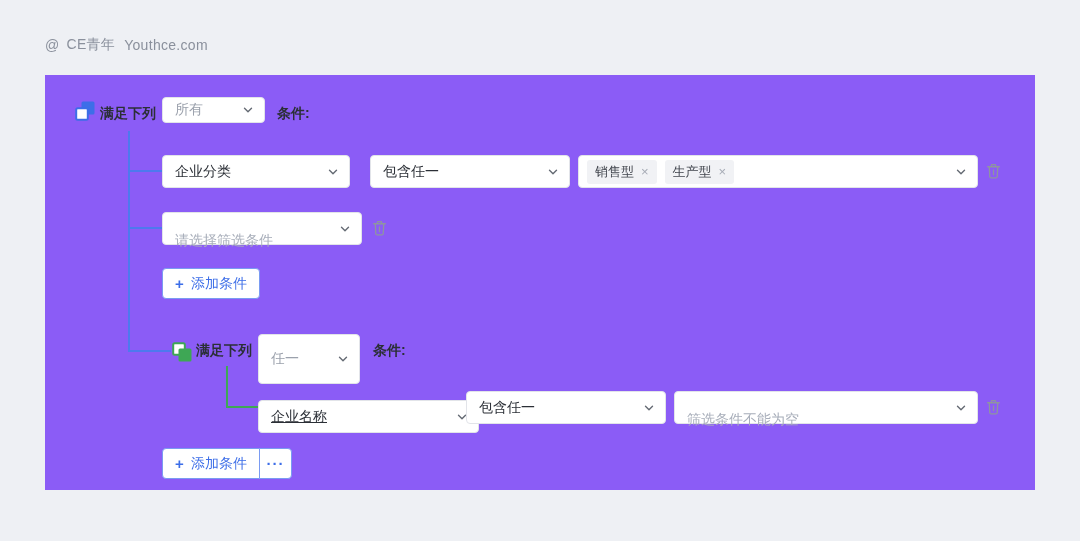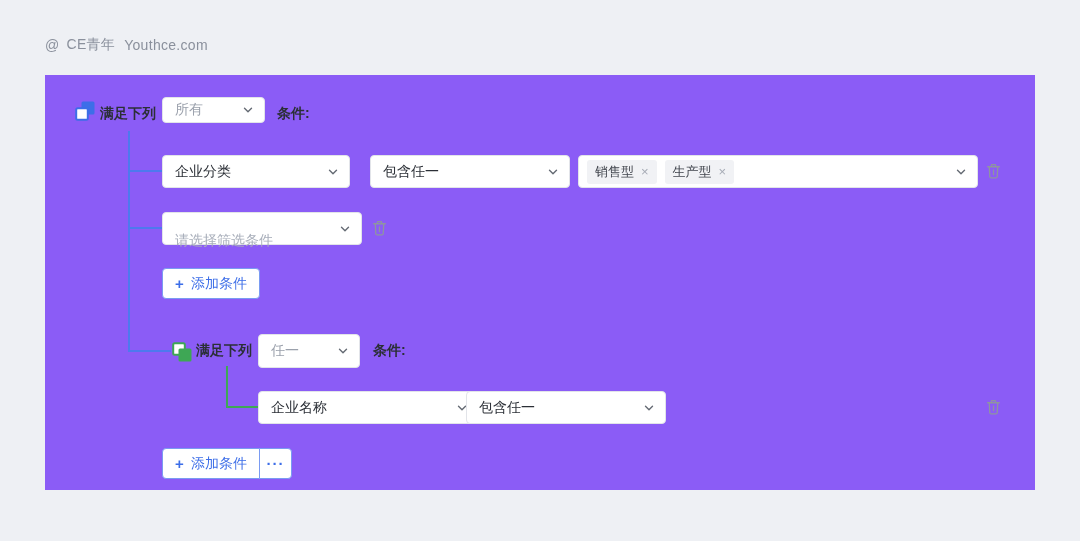--- a/index.html
+++ b/index.html
@@ -174,40 +174,48 @@
   <div class="btn" style="left:117px; top:193px; width:98px;">
     <span class="plus">+</span>
     <span>添加条件</span>
   </div>
 
   <svg class="gicon" style="left:126px; top:266px;" viewBox="0 0 22 22">
     <rect x="2.2" y="2.2" width="11.6" height="11.6" rx="1.5" fill="#FFFFFF" stroke="#3EA755" stroke-width="2"></rect>
     <rect x="7.5" y="7.5" width="13" height="13" rx="1.5" fill="#3EA755"></rect>
   </svg>
   <div class="glabel" style="left:151px; top:259px;">满足下列</div>
-  <div class="sel match" style="left:213px; top:259px; width:102px; height:34px;">
+  <div class="sel match" style="left:213px; top:259px; width:102px; height:50px;">
     <span class="val">任一</span>
     <span class="chev">
       <svg width="12" height="12" viewBox="0 0 12 12">
           <path d="M2.5 4.3 L6 7.8 L9.5 4.3" stroke="#646A73" stroke-width="1.4" fill="none" stroke-linecap="round" stroke-linejoin="round"></path>
         </svg>
     </span>
   </div>
   <div class="gsuffix" style="left:328px; top:259px;">条件:</div>
 
-  <div class="sel" style="left:213px; top:316px; width:221px;">
+  <div class="sel" style="left:213px; top:325px; width:221px;text-decoration:underline;">
     <span class="val">企业名称</span>
     <span class="chev">
       <svg width="12" height="12" viewBox="0 0 12 12">
           <path d="M2.5 4.3 L6 7.8 L9.5 4.3" stroke="#646A73" stroke-width="1.4" fill="none" stroke-linecap="round" stroke-linejoin="round"></path>
         </svg>
     </span>
   </div>
   <div class="sel" style="left:421px; top:316px; width:200px;">
     <span class="val">包含任一</span>
+    <span class="chev">
+      <svg width="12" height="12" viewBox="0 0 12 12">
+          <path d="M2.5 4.3 L6 7.8 L9.5 4.3" stroke="#646A73" stroke-width="1.4" fill="none" stroke-linecap="round" stroke-linejoin="round"></path>
+        </svg>
+    </span>
+  </div>
+  <div class="sel" style="left:629px; top:316px; width:304px;">
+    <span class="val ph">筛选条件不能为空</span>
     <span class="chev">
       <svg width="12" height="12" viewBox="0 0 12 12">
           <path d="M2.5 4.3 L6 7.8 L9.5 4.3" stroke="#646A73" stroke-width="1.4" fill="none" stroke-linecap="round" stroke-linejoin="round"></path>
         </svg>
     </span>
   </div>
   <div class="trash" style="left:938px; top:322px;">
     <svg width="17" height="18" viewBox="0 0 16 17">
         <path d="M2.5 4.5 h11 M6 4.5 V3.1 a0.7 0.7 0 0 1 0.7 -0.7 h2.6 a0.7 0.7 0 0 1 0.7 0.7 V4.5 M4 4.5 l0.5 9.4 a1.2 1.2 0 0 0 1.2 1.1 h4.6 a1.2 1.2 0 0 0 1.2 -1.1 L12 4.5 M8 7.5 v4.5" stroke="#8F95A0" stroke-width="1.25" fill="none" stroke-linecap="round" stroke-linejoin="round"></path>
       </svg>

